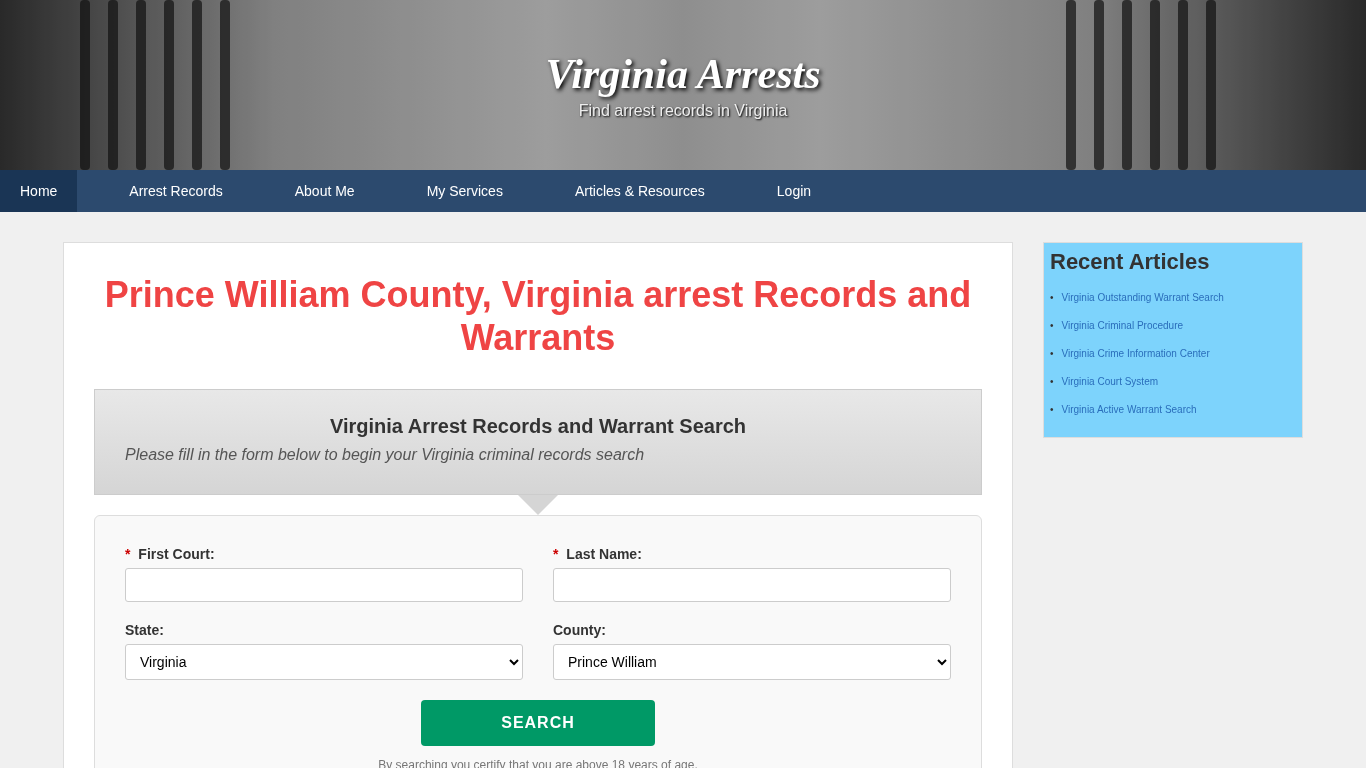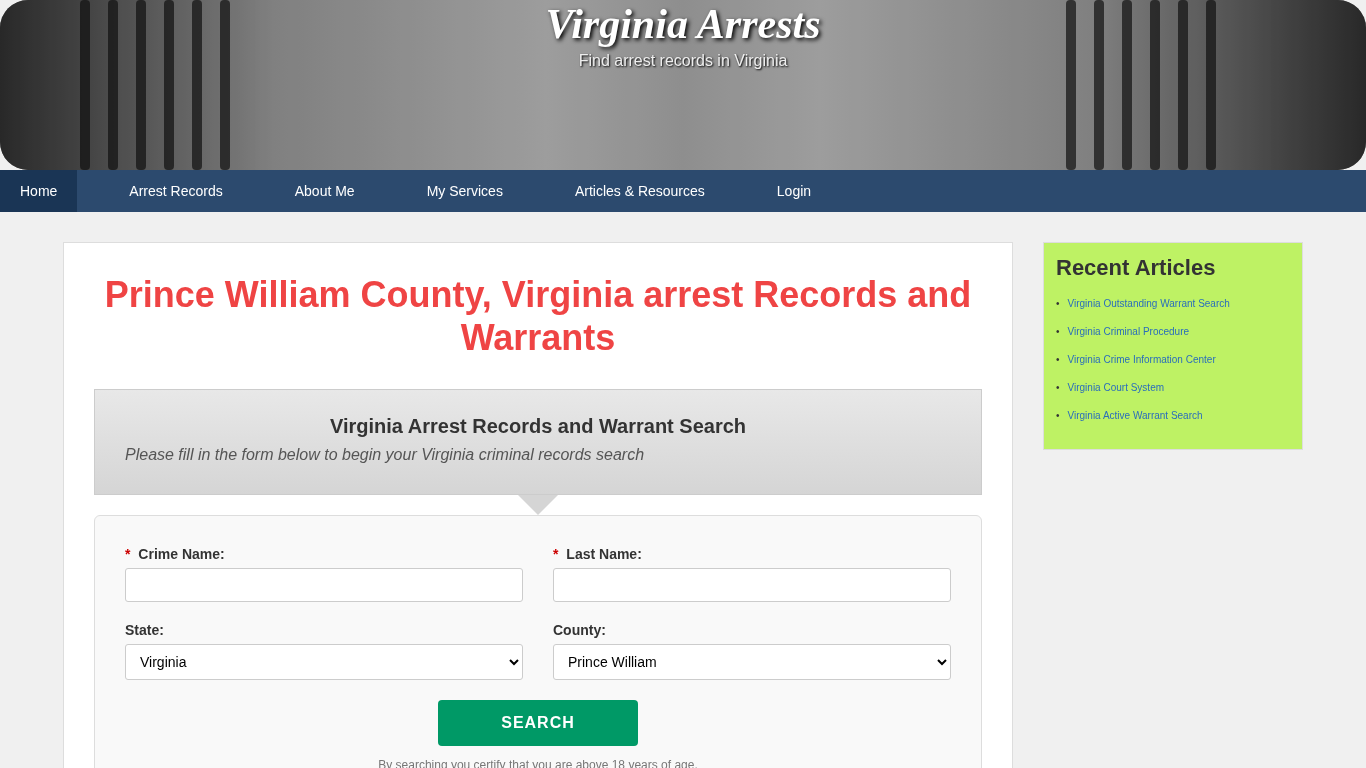--- a/index.html
+++ b/index.html
@@ -8,21 +8,21 @@
     
     .site-header {
       position: relative;
       width: 100%;
       height: 170px;
       background: #555;
       overflow: hidden;
       display: flex;
       flex-direction: column;
       align-items: center;
-      border-radius: 28px;
+      justify-content: center;
     }
     .header-bg {
       position: absolute;
       top: 0; left: 0; right: 0; bottom: 0;
       background: linear-gradient(to right, #222 0%, #888 20%, #aaa 40%, #999 50%, #aaa 60%, #888 80%, #222 100%);
       filter: grayscale(100%);
       opacity: 0.85;
     }
     
     .header-bars-left, .header-bars-right {
@@ -177,21 +177,21 @@
       width: 100%;
       padding: 8px 10px;
       border: 1px solid #ccc;
       border-radius: 3px;
       font-size: 14px;
       background: #fff;
       cursor: pointer;
     }
     .search-button {
       display: block;
-      width: 200px;
+      width: 234px;
       margin: 20px auto 0;
       padding: 14px;
       background: #009966;
       color: #fff;
       border: none;
       border-radius: 4px;
       font-size: 16px;
       font-weight: bold;
       letter-spacing: 1px;
       cursor: pointer;
@@ -203,23 +203,23 @@
       color: #777;
       margin-top: 12px;
     }
 
     
     .sidebar {
       width: 260px;
       flex-shrink: 0;
     }
     .sidebar-section {
-      background: #bef264;
+      background: #7dd3fc;
       border: 1px solid #ddd;
-      padding: 12px;
+      padding: 6px;
       margin-bottom: 12px;
     }
     .sidebar-title {
       font-size: 22px;
       font-weight: bold;
       color: #333;
       margin-bottom: 16px;
     }
     .sidebar-list {
       list-style: none;
@@ -289,21 +289,21 @@
       <div class="search-box-title">Virginia Arrest Records and Warrant Search</div>
       <div class="search-box-subtitle">Please fill in the form below to begin your Virginia criminal records search</div>
     </div>
     <div class="arrow-down"></div>
 
     <div class="form-area">
       <div class="form-row">
         <div class="form-group">
           <label class="form-label">
             <span class="required-star">*</span>
-            <span>Crime Name:</span>
+            <span>First Court:</span>
           </label>
           <input type="text" class="form-input" value="" style="">
         </div>
         <div class="form-group">
           <label class="form-label">
             <span class="required-star">*</span>
             <span>Last Name:</span>
           </label>
           <input type="text" class="form-input" value="" style="">
         </div>

